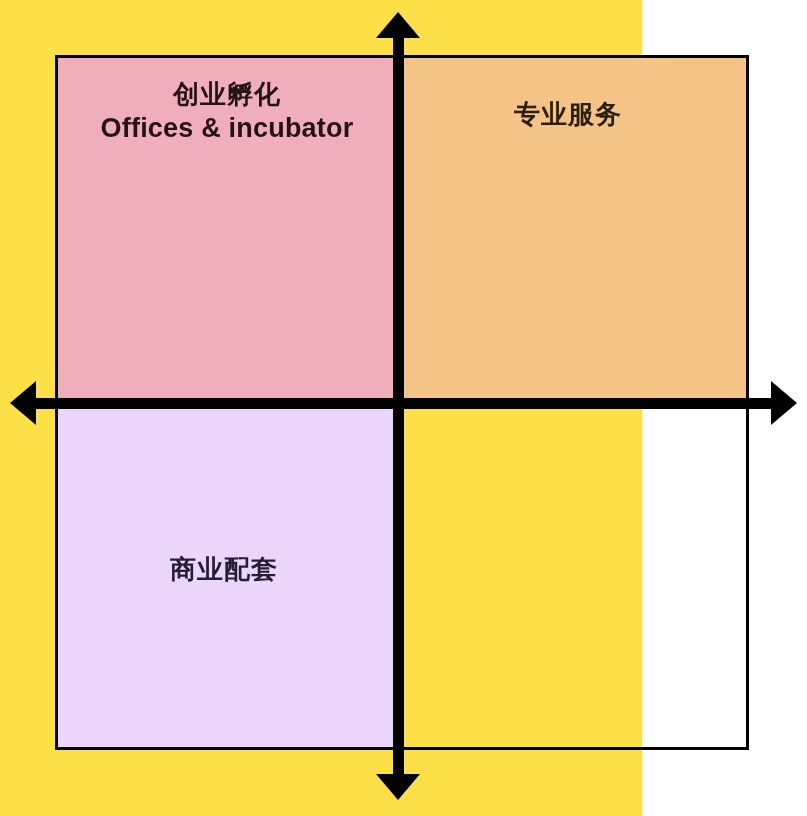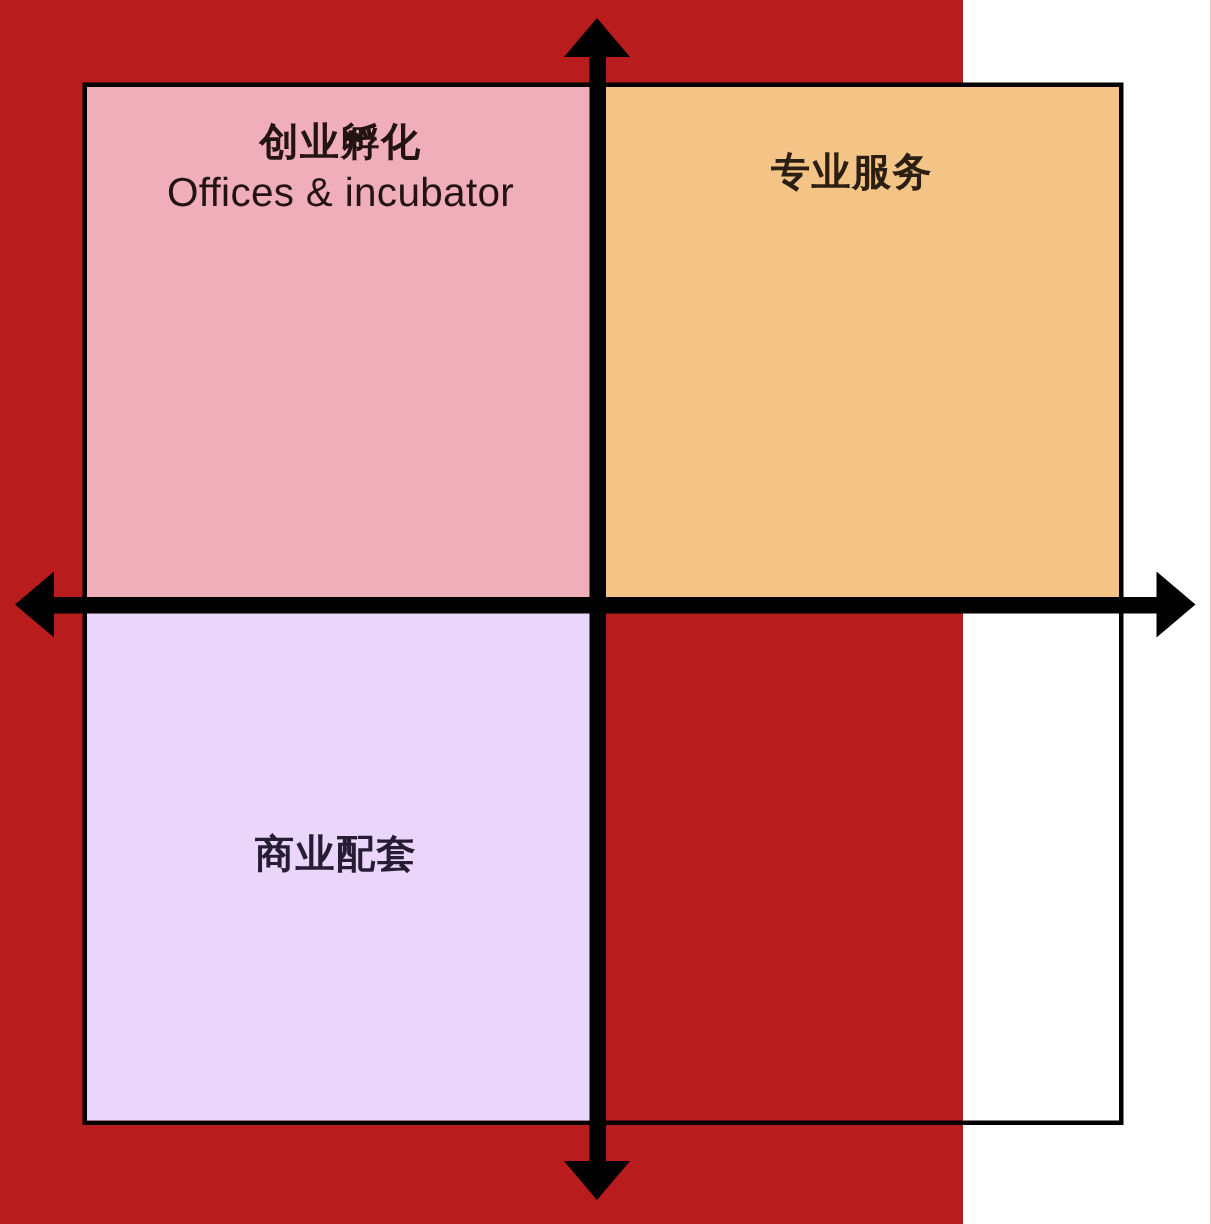--- a/index.html
+++ b/index.html
@@ -11,21 +11,21 @@
     width: 807px;
     height: 816px;
     overflow: hidden;
     font-family: "Liberation Sans", "DejaVu Sans", sans-serif;
   }
 
   #canvas {
     position: relative;
     width: 642px;
     height: 816px;
-    background: #b91c1c;
+    background: #fde047;
   }
 
   
   .matrix-frame {
     position: absolute;
     left: 55px;
     top: 55px;
     width: 694px;
     height: 695px;
     border: 3px solid #000000;
@@ -47,21 +47,21 @@
 
   .q-label-cn {
     font-size: 26px;
     font-weight: bold;
     line-height: 1.28;
     letter-spacing: 1px;
     white-space: nowrap;
   }
   .q-label-en {
     font-size: 27px;
-    font-weight: normal;
+    font-weight: bold;
     line-height: 1.28;
     letter-spacing: 0.2px;
     white-space: nowrap;
   }
 
   
   .q-text {
     display: flex;
     flex-direction: column;
     align-items: center;

